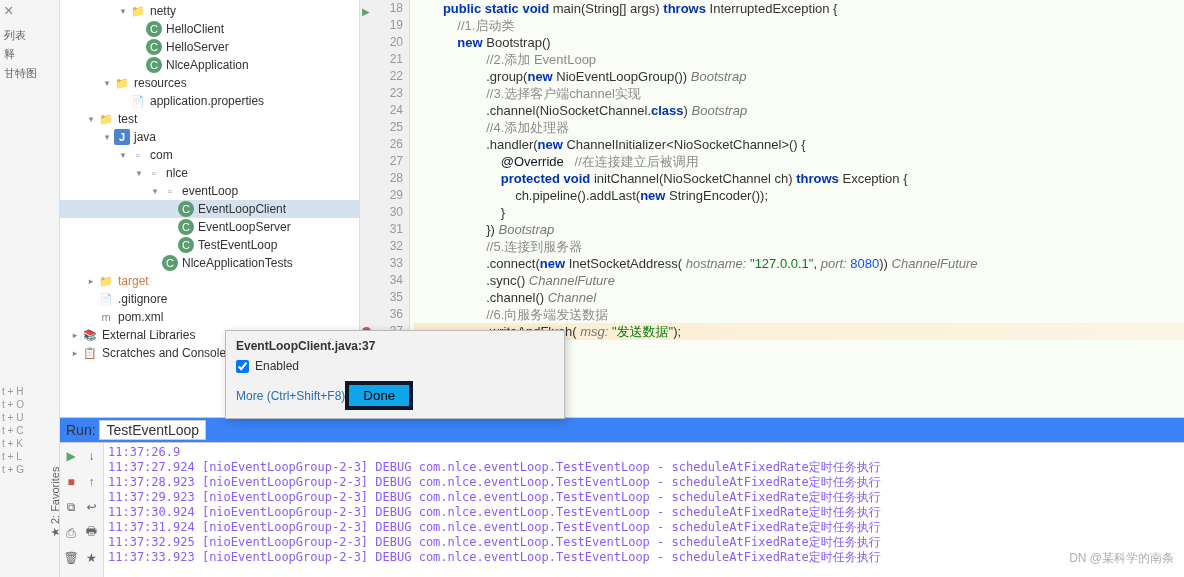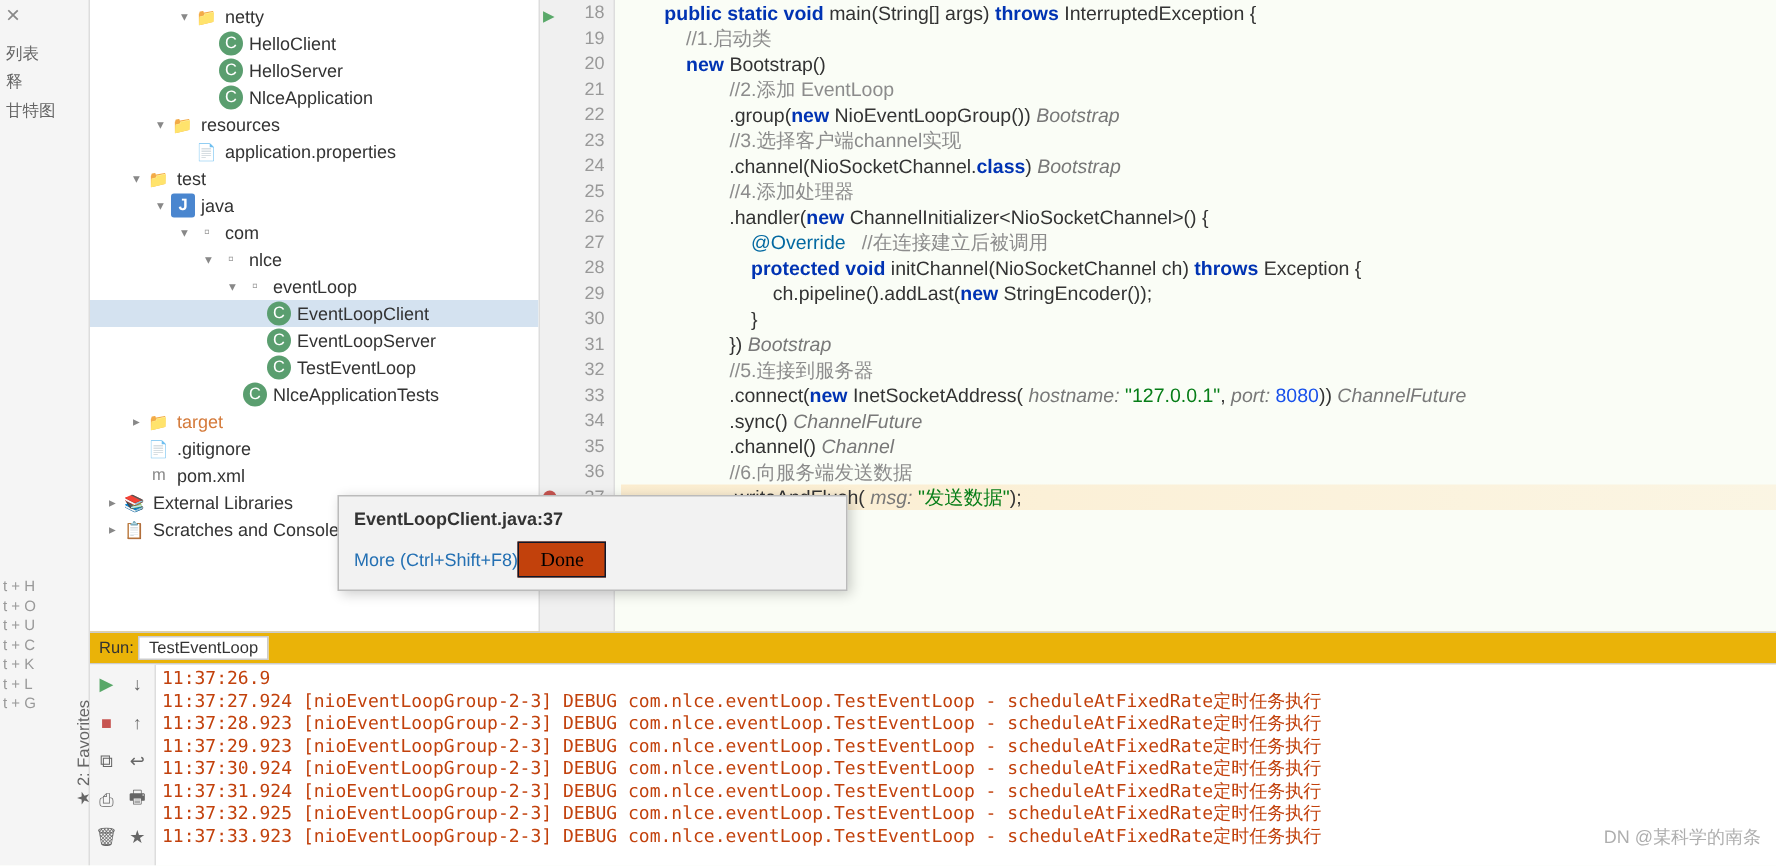--- a/index.html
+++ b/index.html
@@ -29,38 +29,38 @@
 
 .editor-wrap { flex: 1; display: flex; background: #fafdf6; position: relative; overflow: hidden; }
 .gutter { width: 50px; background: #f0f0f0; border-right: 1px solid #ddd; text-align: right; font-family: "Consolas", monospace; font-size: 12px; color: #999; padding-right: 6px; line-height: 17px; }
 .gutter .ln { height: 17px; position: relative; }
 .gutter .bp { position: absolute; left: 2px; top: 4px; width: 9px; height: 9px; border-radius: 50%; background: #c75450; }
 .gutter .run-ic { position: absolute; left: 2px; top: 3px; color: #59a869; font-size: 10px; }
 .editor { flex: 1; font-family: "Consolas", monospace; font-size: 13px; line-height: 17px; white-space: pre; color: #333; padding-left: 4px; overflow: hidden; }
 .kw { color: #0033b3; font-weight: bold; }
 .cmt { color: #8c8c8c; }
 .str { color: #067d17; }
-.ann { color: #0369a1; }
+.ann { color: #0f172a; }
 .hint { color: #787878; font-style: italic; }
 .num { color: #1750eb; }
 .hl-line { background: linear-gradient(to right, rgba(255,200,120,0.3), rgba(255,200,120,0.15)); display: inline-block; width: 100%; }
 
 .breakpoint-popup { position: absolute; left: 225px; top: 330px; width: 340px; background: #f2f2f2; border: 1px solid #bbb; box-shadow: 2px 2px 8px rgba(0,0,0,0.2); padding: 8px 10px; font-size: 12px; z-index: 10; }
 .breakpoint-popup h4 { font-size: 12px; font-weight: bold; margin-bottom: 6px; }
 .breakpoint-popup .row { margin-bottom: 6px; display: flex; align-items: center; gap: 6px; }
 .breakpoint-popup input[type=text] { width: 100%; border: 1px solid #4a86cf; padding: 3px 4px; font-size: 12px; }
 .breakpoint-popup .footer { display: flex; align-items: center; margin-top: 8px; }
 .breakpoint-popup .more { color: #2470b3; cursor: pointer; }
-.breakpoint-popup button { padding: 3px 14px; border: 1px solid #0f172a; background: #c2410c; cursor: pointer; font-family: Liberation Serif, serif; }
+.breakpoint-popup button { padding: 3px 14px; border: 4px solid #0f172a; background: #0ea5e9; cursor: pointer; }
 .expand-ic { font-size: 10px; color: #888; margin-left: auto; }
 
 .console-wrap { height: 135px; border-top: 1px solid #ccc; display: flex; background: #fff; }
 .console-toolbar { width: 44px; background: #f5f5f5; border-right: 1px solid #ddd; display: grid; grid-template-columns: 1fr 1fr; gap: 2px; padding: 4px 2px; }
 .console-toolbar .tb { width: 18px; height: 18px; display: flex; align-items: center; justify-content: center; font-size: 12px; color: #666; cursor: pointer; }
-.console { flex: 1; font-family: "Consolas", monospace; font-size: 12px; line-height: 15px; padding: 2px 4px; white-space: pre; color: #c2410c; overflow: hidden; }
+.console { flex: 1; font-family: "Consolas", monospace; font-size: 12px; line-height: 15px; padding: 2px 4px; white-space: pre; color: #8b5cf6; overflow: hidden; }
 
 .fav-tab { position: absolute; left: 62px; bottom: 40px; transform: rotate(-90deg); transform-origin: left bottom; font-size: 11px; color: #666; }
 
 .watermark { position: absolute; right: 10px; bottom: 10px; font-size: 12px; color: rgba(120,120,120,0.6); }
 </style>
 </head>
 <body>
 
 <div class="app">
   <div class="left-strip">
@@ -204,21 +204,21 @@
             <div class="ln">33</div>
             <div class="ln">34</div>
             <div class="ln">35</div>
             <div class="ln">36</div>
             <div class="ln">37<span class="bp"></span></div>
           </div>
         <div class="editor" id="editor"><div>        <span class="kw">public</span> <span class="kw">static</span> <span class="kw">void</span> main(String[] args) <span class="kw">throws</span> InterruptedException {</div><div>            <span class="cmt">//1.启动类</span></div><div>            <span class="kw">new</span> Bootstrap()</div><div>                    <span class="cmt">//2.添加 EventLoop</span></div><div>                    .group(<span class="kw">new</span> NioEventLoopGroup()) <span class="hint">Bootstrap</span></div><div>                    <span class="cmt">//3.选择客户端channel实现</span></div><div>                    .channel(NioSocketChannel.<span class="kw">class</span>) <span class="hint">Bootstrap</span></div><div>                    <span class="cmt">//4.添加处理器</span></div><div>                    .handler(<span class="kw">new</span> ChannelInitializer&lt;NioSocketChannel&gt;() {</div><div>                        <span class="ann">@Override</span>   <span class="cmt">//在连接建立后被调用</span></div><div>                        <span class="kw">protected</span> <span class="kw">void</span> initChannel(NioSocketChannel ch) <span class="kw">throws</span> Exception {</div><div>                            ch.pipeline().addLast(<span class="kw">new</span> StringEncoder());</div><div>                        }</div><div>                    }) <span class="hint">Bootstrap</span></div><div>                    <span class="cmt">//5.连接到服务器</span></div><div>                    .connect(<span class="kw">new</span> InetSocketAddress( <span class="hint">hostname:</span> <span class="str">"127.0.0.1"</span>, <span class="hint">port:</span> <span class="num">8080</span>)) <span class="hint">ChannelFuture</span></div><div>                    .sync() <span class="hint">ChannelFuture</span></div><div>                    .channel() <span class="hint">Channel</span></div><div>                    <span class="cmt">//6.向服务端发送数据</span></div><div class="hl-line">                    .writeAndFlush( <span class="hint">msg:</span> <span class="str">"发送数据"</span>);</div></div>
       </div>
     </div>
 
-    <div style="display:flex;align-items:center;background:#eab308;border-top:1px solid #ccc;padding:2px 6px;font-size:11px;">
+    <div style="display:flex;align-items:center;background:#3b82f6;border-top:1px solid #ccc;padding:2px 6px;font-size:14px;">
       <span>Run:</span>
       &nbsp;
       <span style="background:#fff;padding:1px 6px;border:1px solid #ccc;">TestEventLoop</span>
     </div>
 
     <div class="console-wrap">
       <div class="console-toolbar">
         <span class="tb" style="color:#59a869">▶</span>
         <span class="tb">↓</span>
         <span class="tb" style="color:#c75450">■</span>
@@ -237,20 +237,24 @@
 11:37:30.924 [nioEventLoopGroup-2-3] DEBUG com.nlce.eventLoop.TestEventLoop - scheduleAtFixedRate定时任务执行
 11:37:31.924 [nioEventLoopGroup-2-3] DEBUG com.nlce.eventLoop.TestEventLoop - scheduleAtFixedRate定时任务执行
 11:37:32.925 [nioEventLoopGroup-2-3] DEBUG com.nlce.eventLoop.TestEventLoop - scheduleAtFixedRate定时任务执行
 11:37:33.923 [nioEventLoopGroup-2-3] DEBUG com.nlce.eventLoop.TestEventLoop - scheduleAtFixedRate定时任务执行</div>
     </div>
   </div>
 </div>
 
 <div class="breakpoint-popup">
   <h4>EventLoopClient.java:37</h4>
+  <div class="row">
+    <input type="checkbox" checked="" style="">
+    <span>Enabled</span>
+  </div>
   <div class="footer">
     <span class="more">More (Ctrl+Shift+F8)</span>
     <button>Done</button>
   </div>
 </div>
 
 <div class="fav-tab">★ <span>2: Favorites</span></div>
 <div class="watermark">DN @某科学的南条</div>
 
 </body></html>

